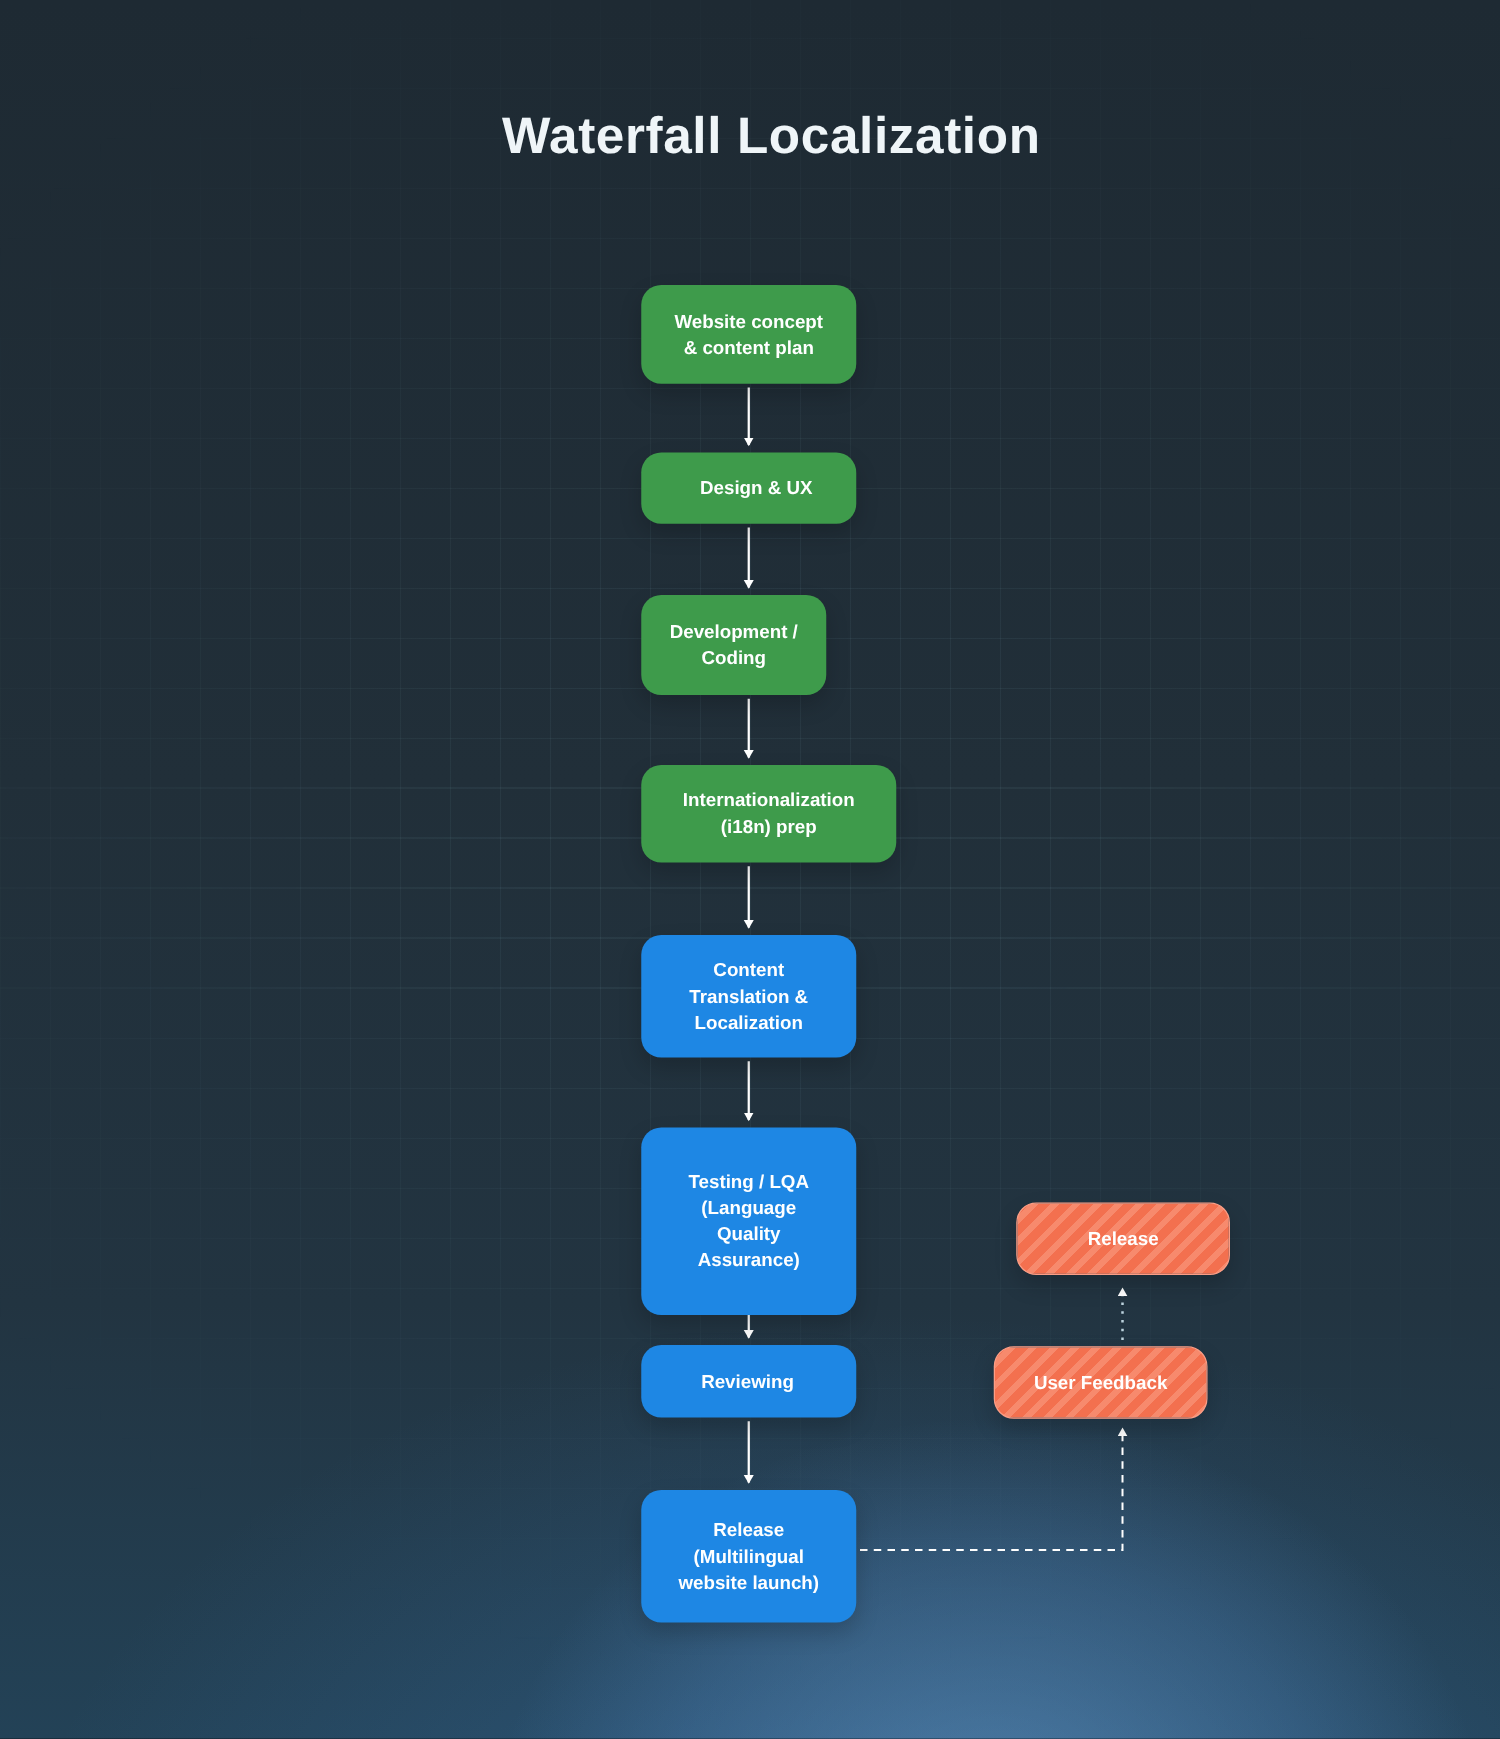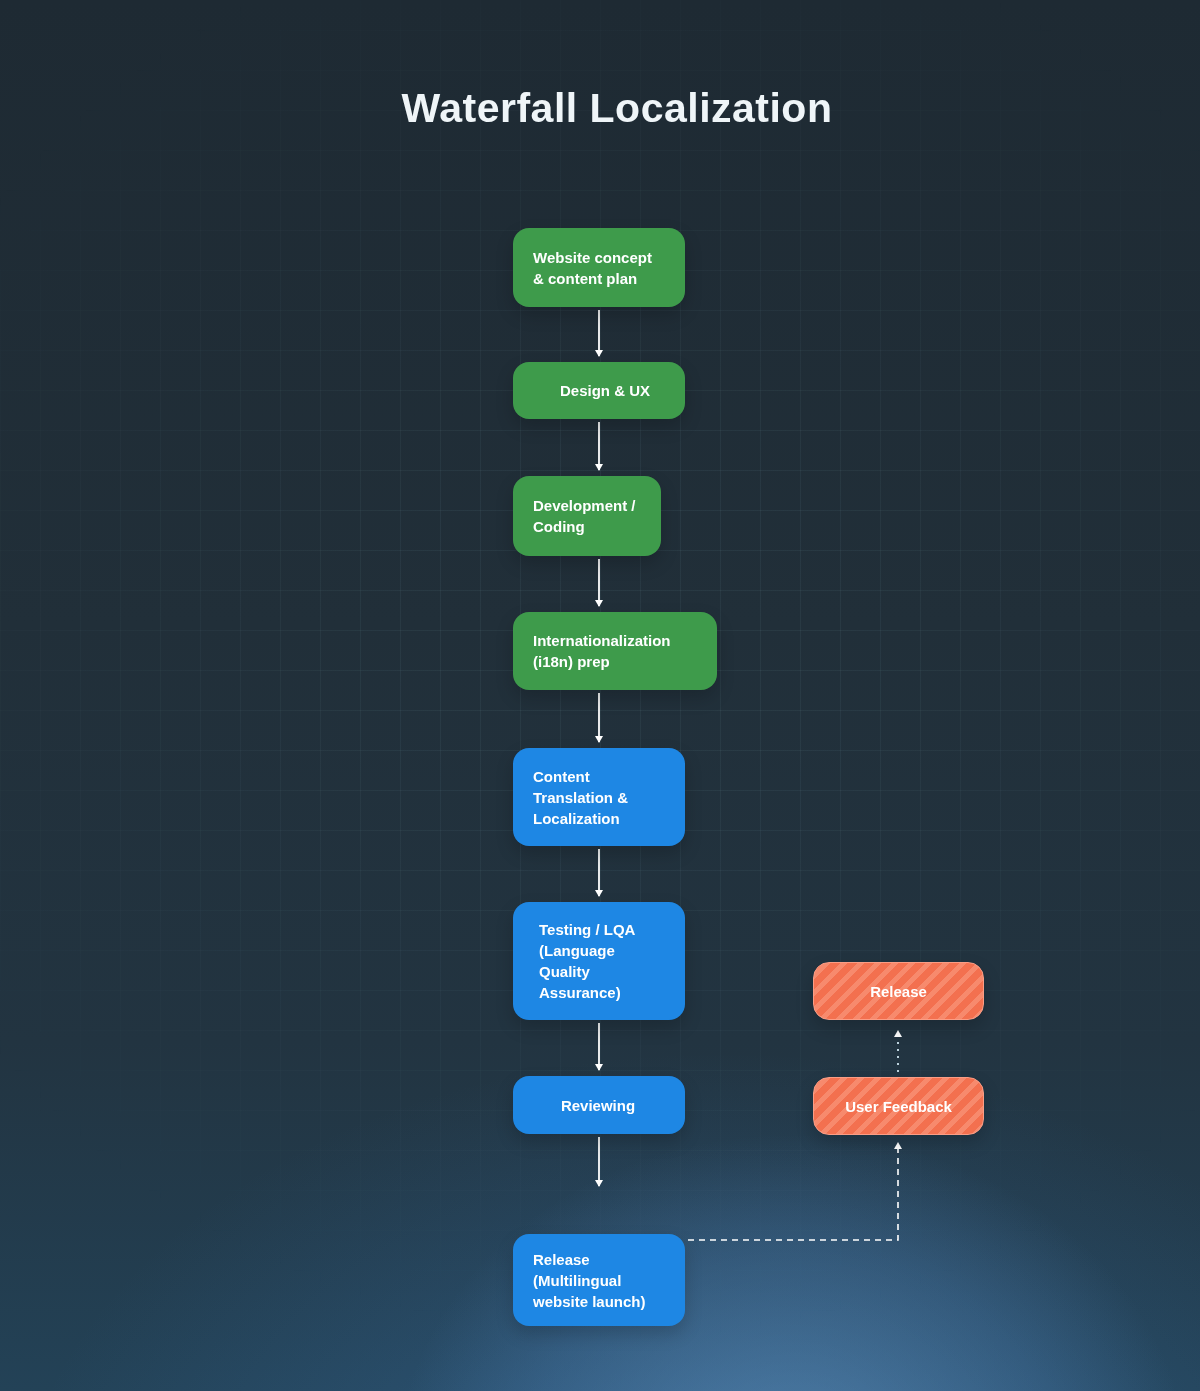--- a/index.html
+++ b/index.html
@@ -31,44 +31,44 @@
     background:linear-gradient(105deg, #f4fafd 10%, #c3d4df 45%, #87a0b1 90%);
     -webkit-background-clip:text; background-clip:text;
     -webkit-text-fill-color:transparent; color:transparent;
   }
 
   .node {
     position:absolute; box-sizing:border-box;
     display:flex; align-items:center; justify-content:center;
     border-radius:16px; padding:8px 20px;
     color:#ffffff; font-size:15px; font-weight:700; line-height:1.4;
-    overflow-wrap:anywhere;
+    text-align:center; overflow-wrap:anywhere;
     box-shadow:0 8px 18px rgba(0,0,0,0.18);
   }
   .green  { background:var(--green,  #3e9b4b); }
   .blue   { background:var(--blue,   #1e87e4); }
   .orange {
     background:repeating-linear-gradient(135deg,
       var(--orange, #f3704f) 0 7px,
       var(--orange_stripe, #f78a6d) 7px 12px);
     border:1.5px solid var(--orange_border, #fb9d85);
   }
 
   
   .n1 { left:513px; top:228px;  width:172px; height:79px;  }
   .n2 { left:513px; top:362px;  width:172px; height:57px;padding-left:32px;  }
   .n3 { left:513px; top:476px;  width:148px; height:80px;  }
   .n4 { left:513px; top:612px;  width:204px; height:78px;  }
   .n5 { left:513px; top:748px;  width:172px; height:98px;  }
-  .n6 { left:513px; top:902px;  width:172px; height:118px; padding:24px 26px; }
+  .n6 { left:513px; top:902px;  width:172px; height:150px; padding:24px 26px; }
   .n7 { left:513px; top:1076px; width:172px; height:58px;padding-left:18px;  }
-  .n8 { left:513px; top:1234px; width:172px; height:92px;  }
+  .n8 { left:513px; top:1192px; width:172px; height:106px;  }
   
   .f1 { left:813px; top:962px;  width:171px; height:58px; }
-  .f2 { left:813px; top:1077px; width:171px; height:58px; }
+  .f2 { left:795px; top:1077px; width:171px; height:58px; }
 
   svg.connectors { position:absolute; inset:0; pointer-events:none; }
 </style>
 </head>
 <body>
 
 <div class="canvas">
 
   <svg class="connectors" width="1200" height="1391" viewBox="0 0 1200 1391">
     <defs>

